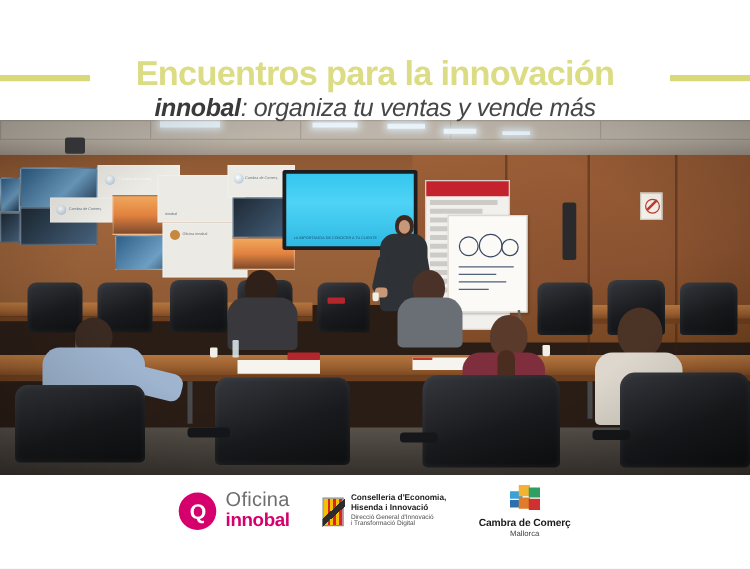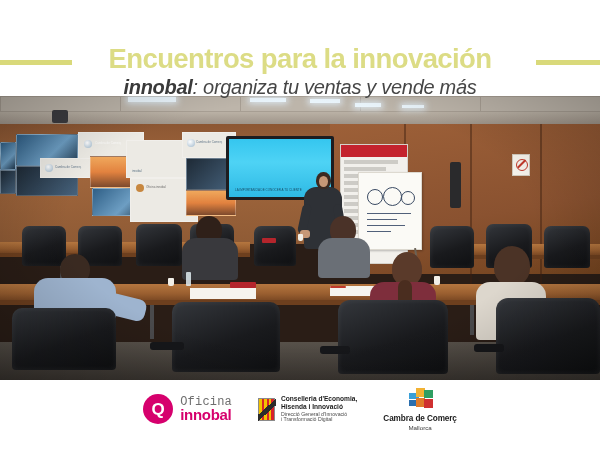--- a/index.html
+++ b/index.html
@@ -122,21 +122,21 @@
   .footer{position:absolute;left:0;top:380px;width:600px;height:75px;background:#fff;}
   .logos{position:absolute;left:0;top:8px;width:600px;display:flex;justify-content:center;
     align-items:center;gap:26px;}
   .logo{display:flex;align-items:center;}
 
   
   .innobal-mark{width:30px;height:30px;border-radius:50%;
     background:#d6006d;display:flex;align-items:center;justify-content:center;margin-right:7px;}
   .innobal-mark span{color:#fff;font-size:17px;line-height:17px;font-weight:bold;}
   .innobal-txt{line-height:1.05;}
-  .innobal-of{font-size:12px;color:#6e6e6e;letter-spacing:.2px;font-family:Liberation Mono, monospace;}
+  .innobal-of{font-size:16px;color:#6e6e6e;letter-spacing:.2px;}
   .innobal-nm{font-size:15px;color:#d6006d;font-weight:bold;letter-spacing:-.3px;margin-top:-1px;}
 
   
   .cons-shield{width:17px;height:23px;margin-right:6px;position:relative;
     background:linear-gradient(90deg,#f2c200 0 22%,#d8232a 22% 34%,#f2c200 34% 52%,#d8232a 52% 64%,#f2c200 64% 82%,#d8232a 82% 100%);
     border:1px solid #8a8a8a;box-sizing:border-box;}
   .cons-shield:after{content:"";position:absolute;left:-1px;top:-1px;width:18px;height:24px;
     background:linear-gradient(138deg,transparent 42%,#2b2b2b 42% 58%,transparent 58%);}
   .cons-txt{line-height:1.12;}
   .cons-l1{font-size:6.6px;font-weight:bold;color:#1a1a1a;}

